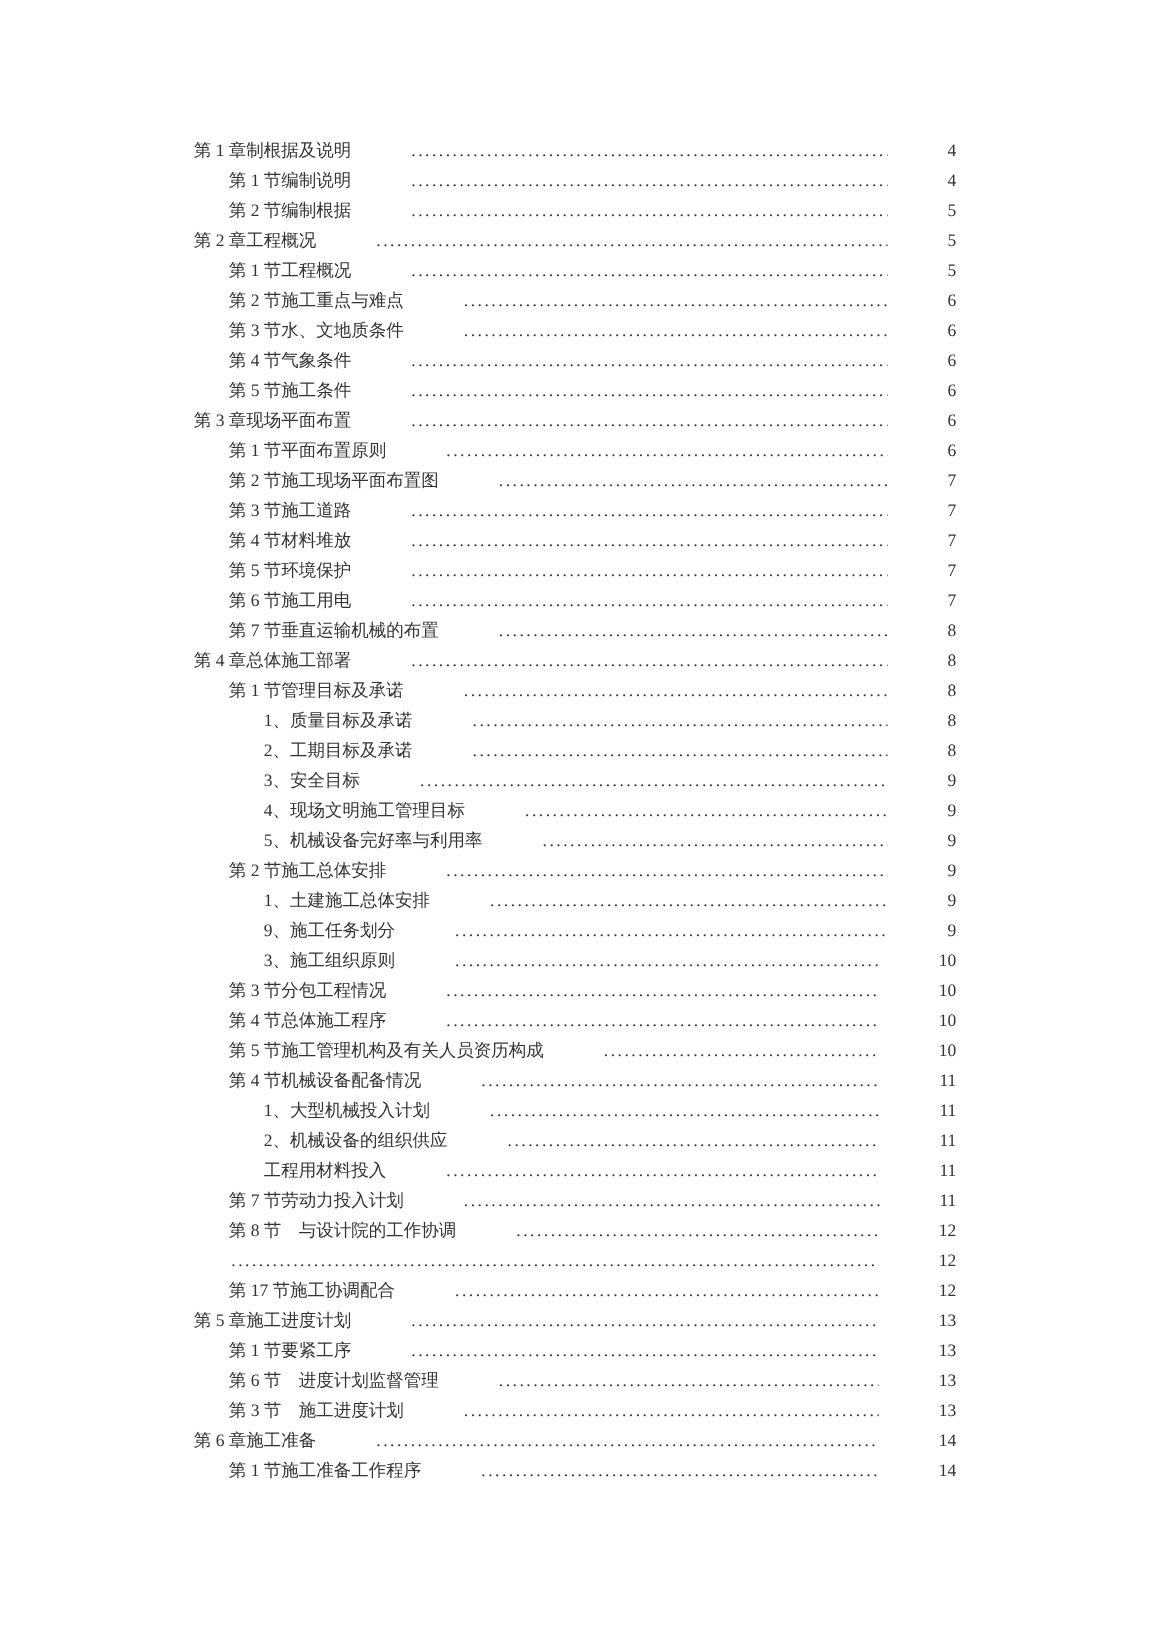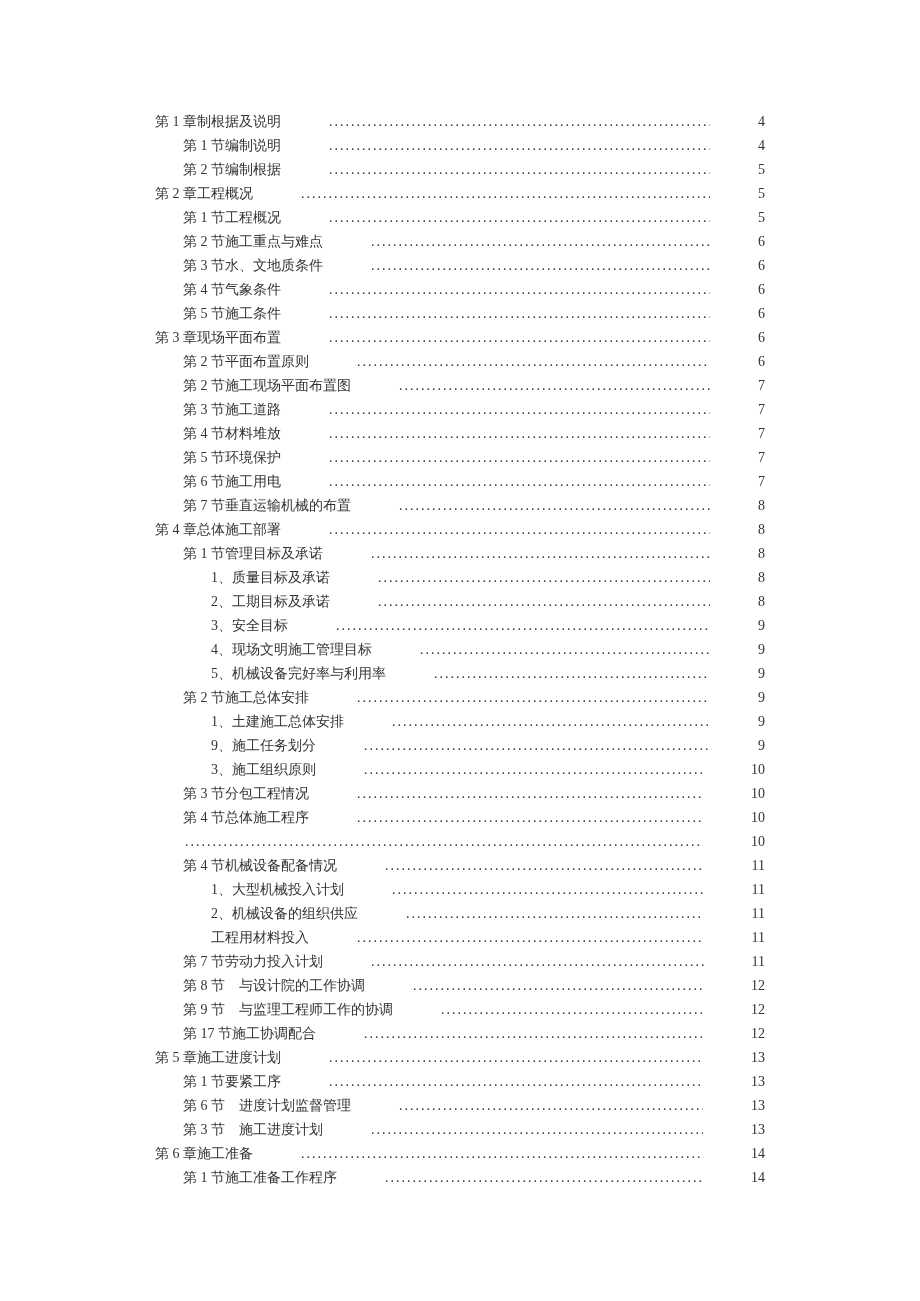--- a/index.html
+++ b/index.html
@@ -88,21 +88,21 @@
       <span class="label">第 5 节施工条件</span>
       <span class="dots"></span>
       <span class="page">6</span>
     </div>
     <div class="toc-entry indent-0">
       <span class="label">第 3 章现场平面布置</span>
       <span class="dots"></span>
       <span class="page">6</span>
     </div>
     <div class="toc-entry indent-1">
-      <span class="label">第 2 节平面布置原则</span>
+      <span class="label">第 1 节平面布置原则</span>
       <span class="dots"></span>
       <span class="page">6</span>
     </div>
     <div class="toc-entry indent-1">
       <span class="label">第 2 节施工现场平面布置图</span>
       <span class="dots"></span>
       <span class="page">7</span>
     </div>
     <div class="toc-entry indent-1">
       <span class="label">第 3 节施工道路</span>
@@ -188,20 +188,21 @@
       <span class="label">第 3 节分包工程情况</span>
       <span class="dots"></span>
       <span class="page">10</span>
     </div>
     <div class="toc-entry indent-1">
       <span class="label">第 4 节总体施工程序</span>
       <span class="dots"></span>
       <span class="page">10</span>
     </div>
     <div class="toc-entry indent-1">
+      <span class="label">第 5 节施工管理机构及有关人员资历构成</span>
       <span class="dots"></span>
       <span class="page">10</span>
     </div>
     <div class="toc-entry indent-1">
       <span class="label">第 4 节机械设备配备情况</span>
       <span class="dots"></span>
       <span class="page">11</span>
     </div>
     <div class="toc-entry indent-2">
       <span class="label">1、大型机械投入计划</span>
@@ -222,21 +223,20 @@
       <span class="label">第 7 节劳动力投入计划</span>
       <span class="dots"></span>
       <span class="page">11</span>
     </div>
     <div class="toc-entry indent-1">
       <span class="label">第 8 节　与设计院的工作协调</span>
       <span class="dots"></span>
       <span class="page">12</span>
     </div>
     <div class="toc-entry indent-1">
-      <span class="label">第 9 节　与监理工程师工作的协调</span>
       <span class="dots"></span>
       <span class="page">12</span>
     </div>
     <div class="toc-entry indent-1">
       <span class="label">第 17 节施工协调配合</span>
       <span class="dots"></span>
       <span class="page">12</span>
     </div>
     <div class="toc-entry indent-0">
       <span class="label">第 5 章施工进度计划</span>

